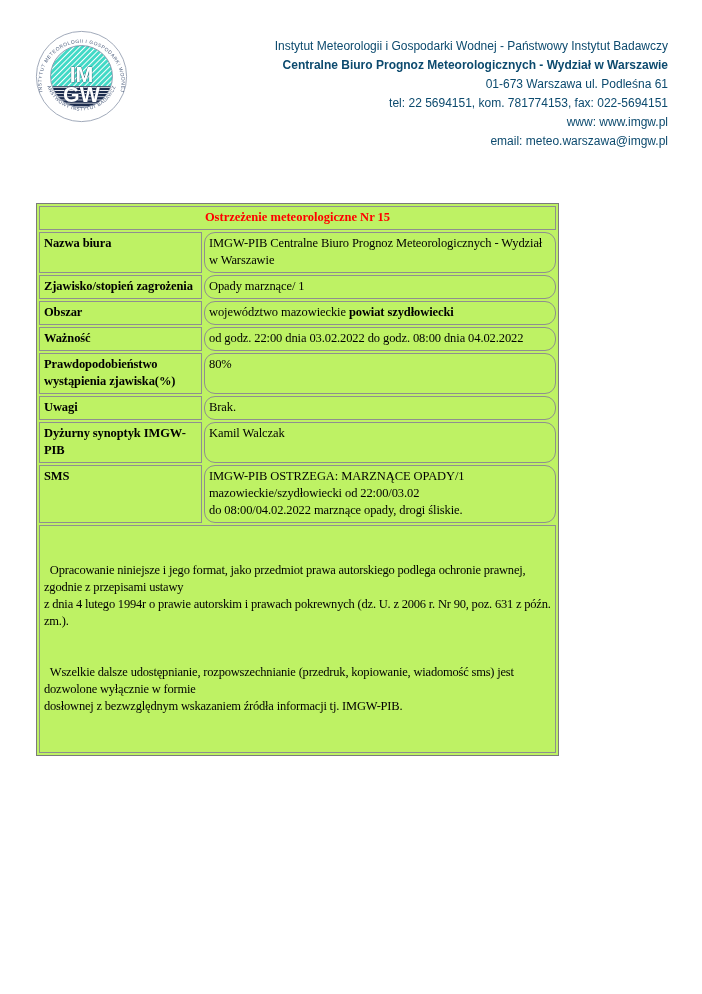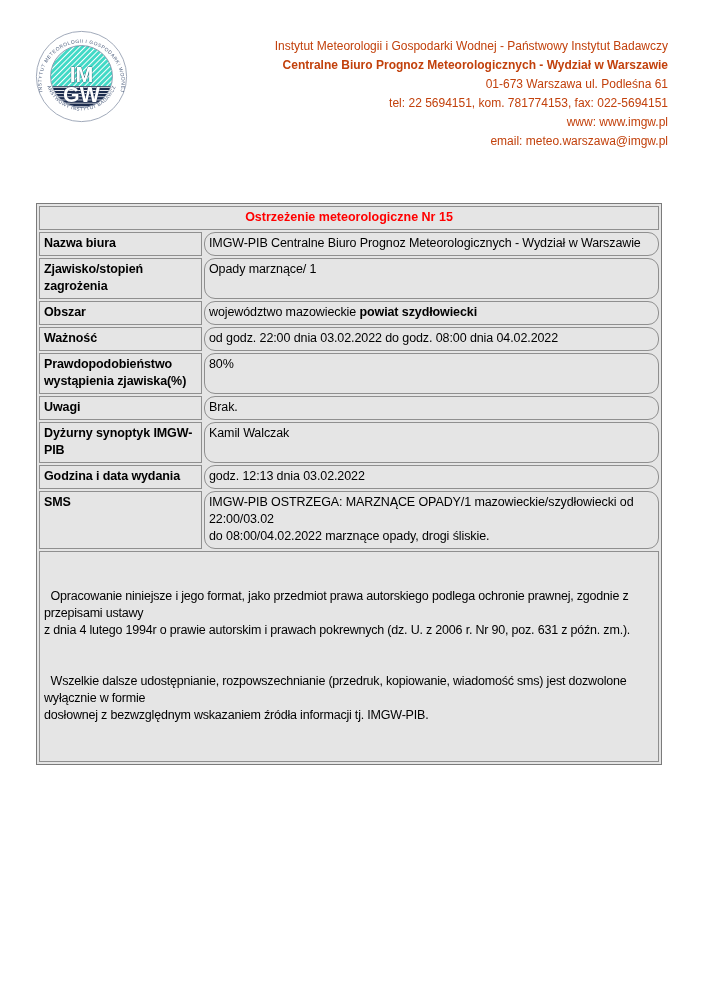--- a/index.html
+++ b/index.html
@@ -16,35 +16,35 @@
   
   .logo {
     position: absolute; left: 35px; top: 30px;
     width: 93px; height: 93px;
   }
   .org-block {
     position: absolute; top: 37px; right: 34px;
     text-align: right;
     font-family: "Liberation Sans", sans-serif;
     font-size: 12px; line-height: 19px;
-    color: #c2410c;
+    color: #0c4a6e;
     letter-spacing: 0;
     white-space: nowrap;
   }
   .org-block .bold { font-weight: bold; }
 
   
   table.warning {
     position: absolute; left: 36px; top: 203px;
-    width: 626px;
+    width: 523px;
     border-collapse: separate;
     border-spacing: 2px;
     border: 1px solid #7b7b7b;
-    background: #e5e5e5;
-    font-family: Liberation Sans, sans-serif;
+    background: #bef264;
+    font-family: Liberation Serif, serif;
   }
   table.warning td {
     border: 1px solid #8f8f8f;
     padding: 2px 4px 3px 4px;
     vertical-align: top;
     font-size: 12.5px;
     line-height: 17px;
   }
   td.title-cell {
     text-align: center;
@@ -157,24 +157,20 @@
       <tr>
         <td class="label-cell">Uwagi</td>
         <td class="value-cell">Brak.</td>
       </tr>
 
       <tr>
         <td class="label-cell">Dyżurny synoptyk IMGW-PIB</td>
         <td class="value-cell">Kamil Walczak</td>
       </tr>
 
-      <tr>
-        <td class="label-cell">Godzina i data wydania</td>
-        <td class="value-cell">godz. 12:13 dnia 03.02.2022</td>
-      </tr>
 
       <tr>
         <td class="label-cell">SMS</td>
         <td class="value-cell">IMGW-PIB OSTRZEGA: MARZNĄCE OPADY/1 mazowieckie/szydłowiecki od 22:00/03.02
 do 08:00/04.02.2022 marznące opady, drogi śliskie.</td>
       </tr>
 
       <tr>
         <td colspan="2" class="copyright-cell">
           <p>  Opracowanie niniejsze i jego format, jako przedmiot prawa autorskiego podlega ochronie prawnej, zgodnie z przepisami ustawy

